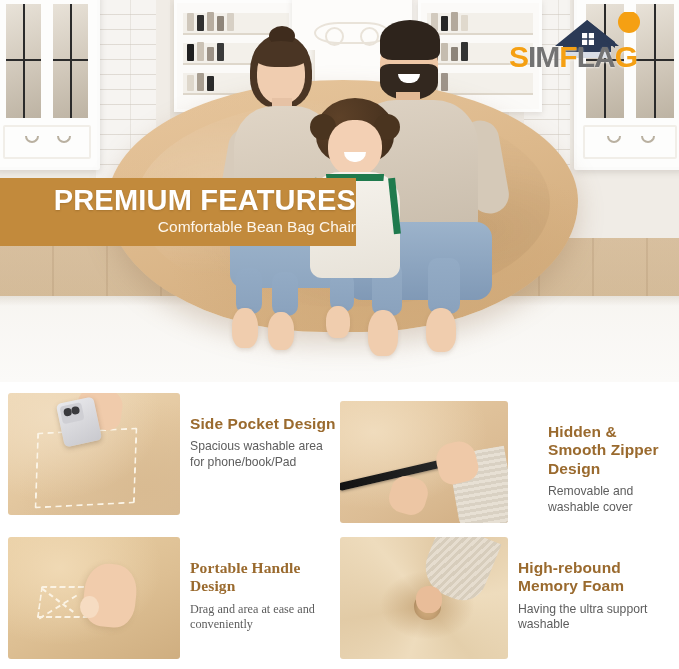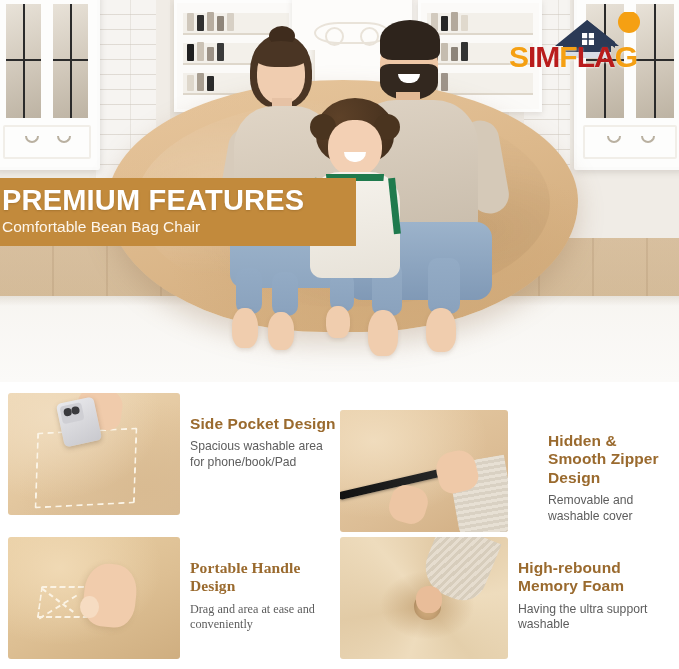--- a/index.html
+++ b/index.html
@@ -247,21 +247,22 @@
   .shin {
     position:absolute; background:linear-gradient(to bottom,#93abc5,#8aa2bd);
     border-radius:10px;
   }
 
   
   .banner {
     position:absolute; left:0; top:178px; width:356px; height:68px;
     background:#c28a3c;
     z-index:10;
-    padding:7px 0 0 2px;
+    padding:7px 0 0 14px;
+    text-align:right;
   }
   .banner h1 {
     font-size:29px; font-weight:bold; color:#ffffff;
     letter-spacing:.2px; line-height:1.05;
     text-shadow:0 1px 2px rgba(90,60,20,.25);
   }
   .banner p {
     font-size:15.5px; color:#fdf6ec; margin-top:3px; font-weight:normal;
   }
 
@@ -270,32 +271,32 @@
     position:absolute; right:8px; top:12px; width:168px; height:64px;
     z-index:12;
   }
   .logo .wordmark {
     position:absolute; left:6px; bottom:4px;
     font-size:30px; font-weight:bold; letter-spacing:-1px;
     line-height:1;
     text-shadow:0 1px 2px rgba(255,255,255,.55);
   }
   .logo .o { color:#f5a013; }
-  .logo .n { color:#b91c1c; }
+  .logo .n { color:#737373; }
 
   
   .features {
     position:absolute; left:0; top:390px; width:679px; height:279px;
   }
   .card {
     position:absolute; width:330px; height:130px;
     display:flex; gap:10px;
   }
   .card.c1 { left:8px;   top:3px; }
-  .card.c2 { left:340px; top:20px;gap:40px; }
+  .card.c2 { left:340px; top:11px;gap:40px; }
   .card.c3 { left:8px;   top:147px;font-family:Liberation Serif, serif; }
   .card.c4 { left:340px; top:147px;justify-content:flex-end; }
 
   .thumb {
     width:172px; height:122px; flex:0 0 172px;
     border-radius:3px; overflow:hidden; position:relative;
     background:#e8cfa8;
   }
   .card.c2 .thumb, .card.c4 .thumb { width:168px; flex:0 0 168px; }
 

